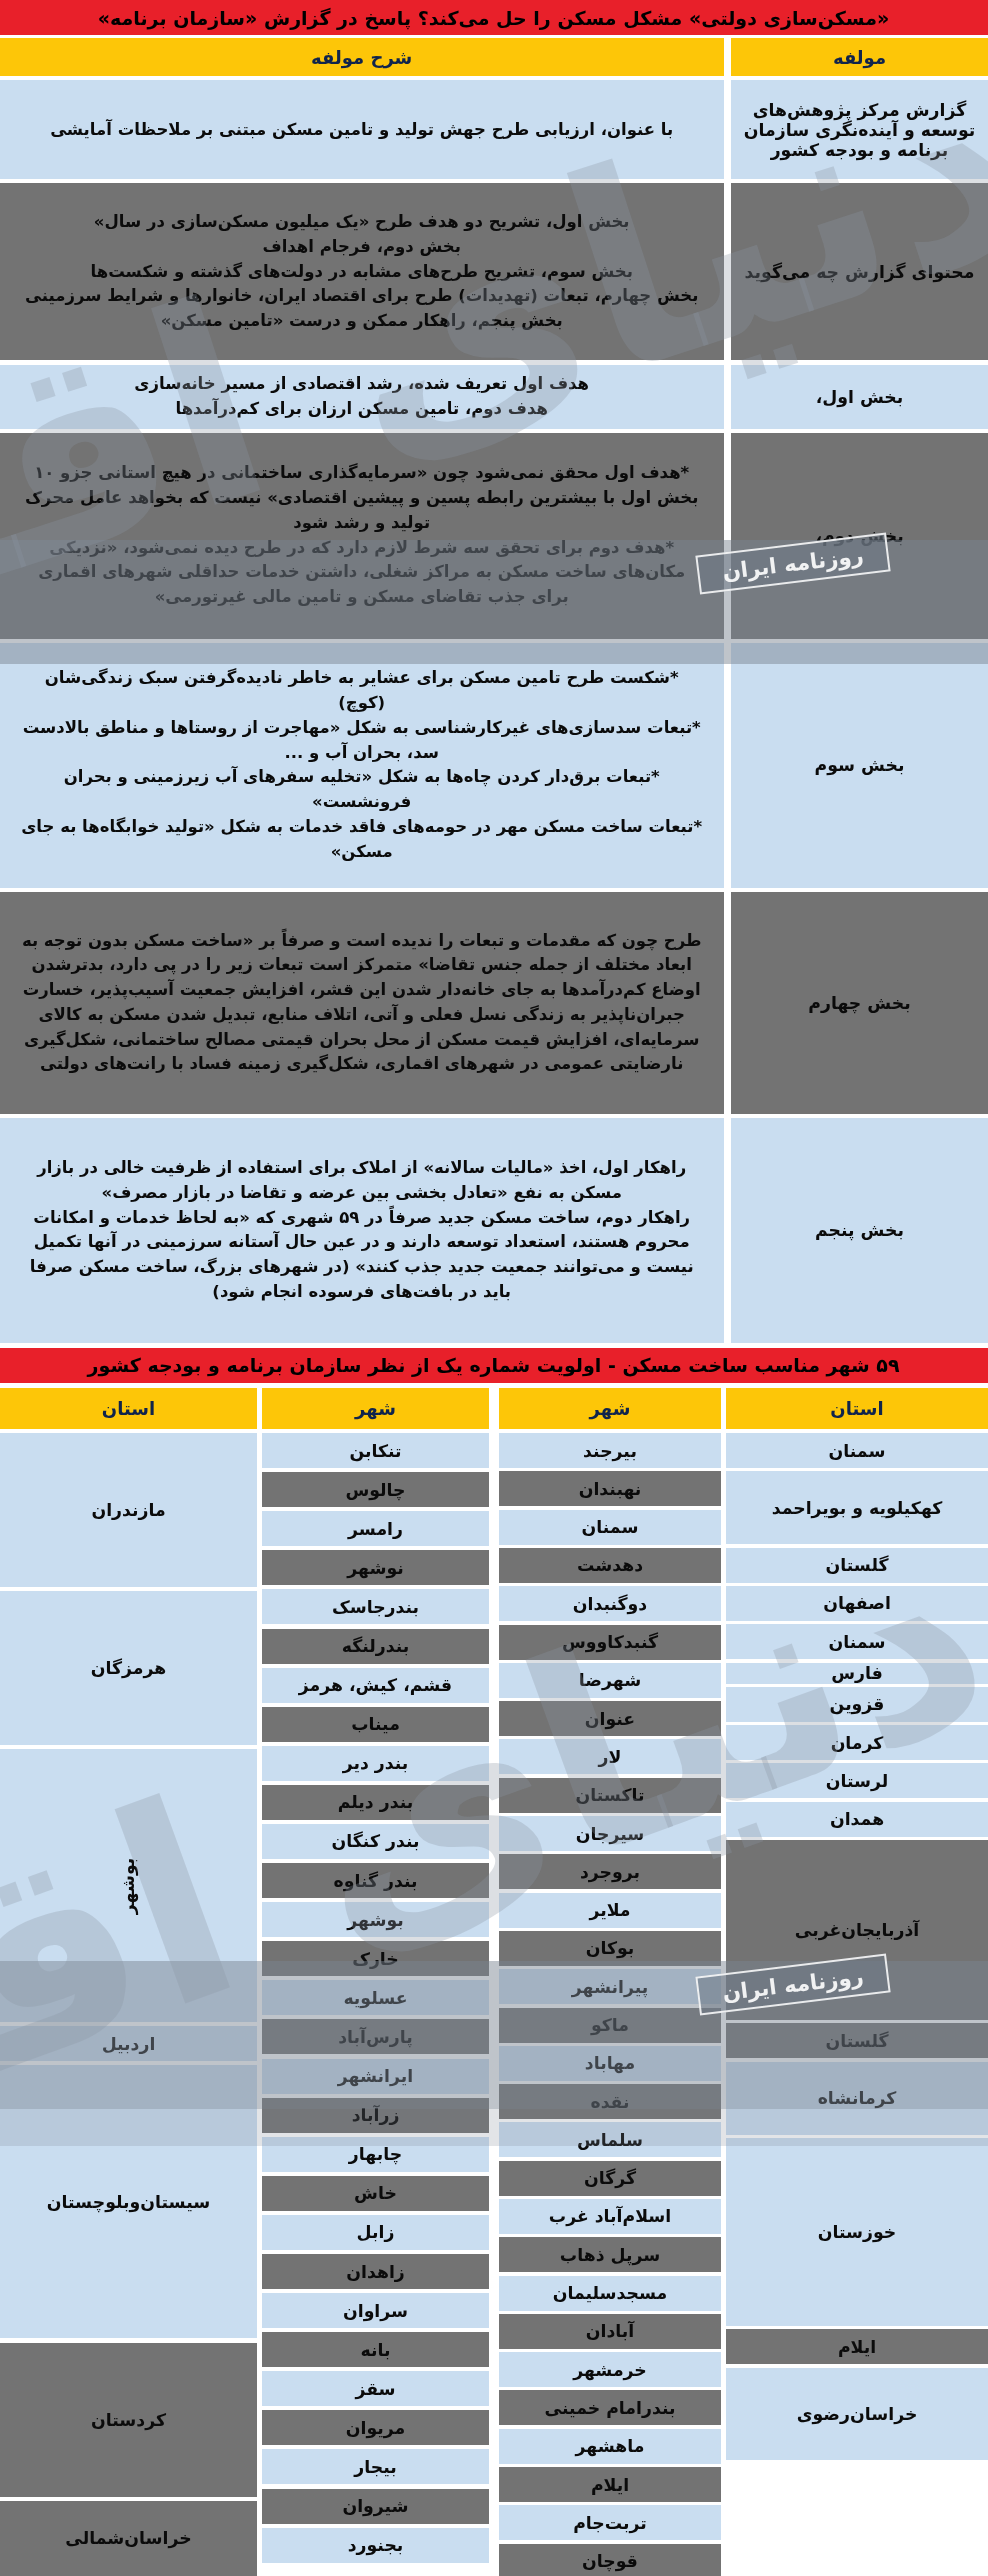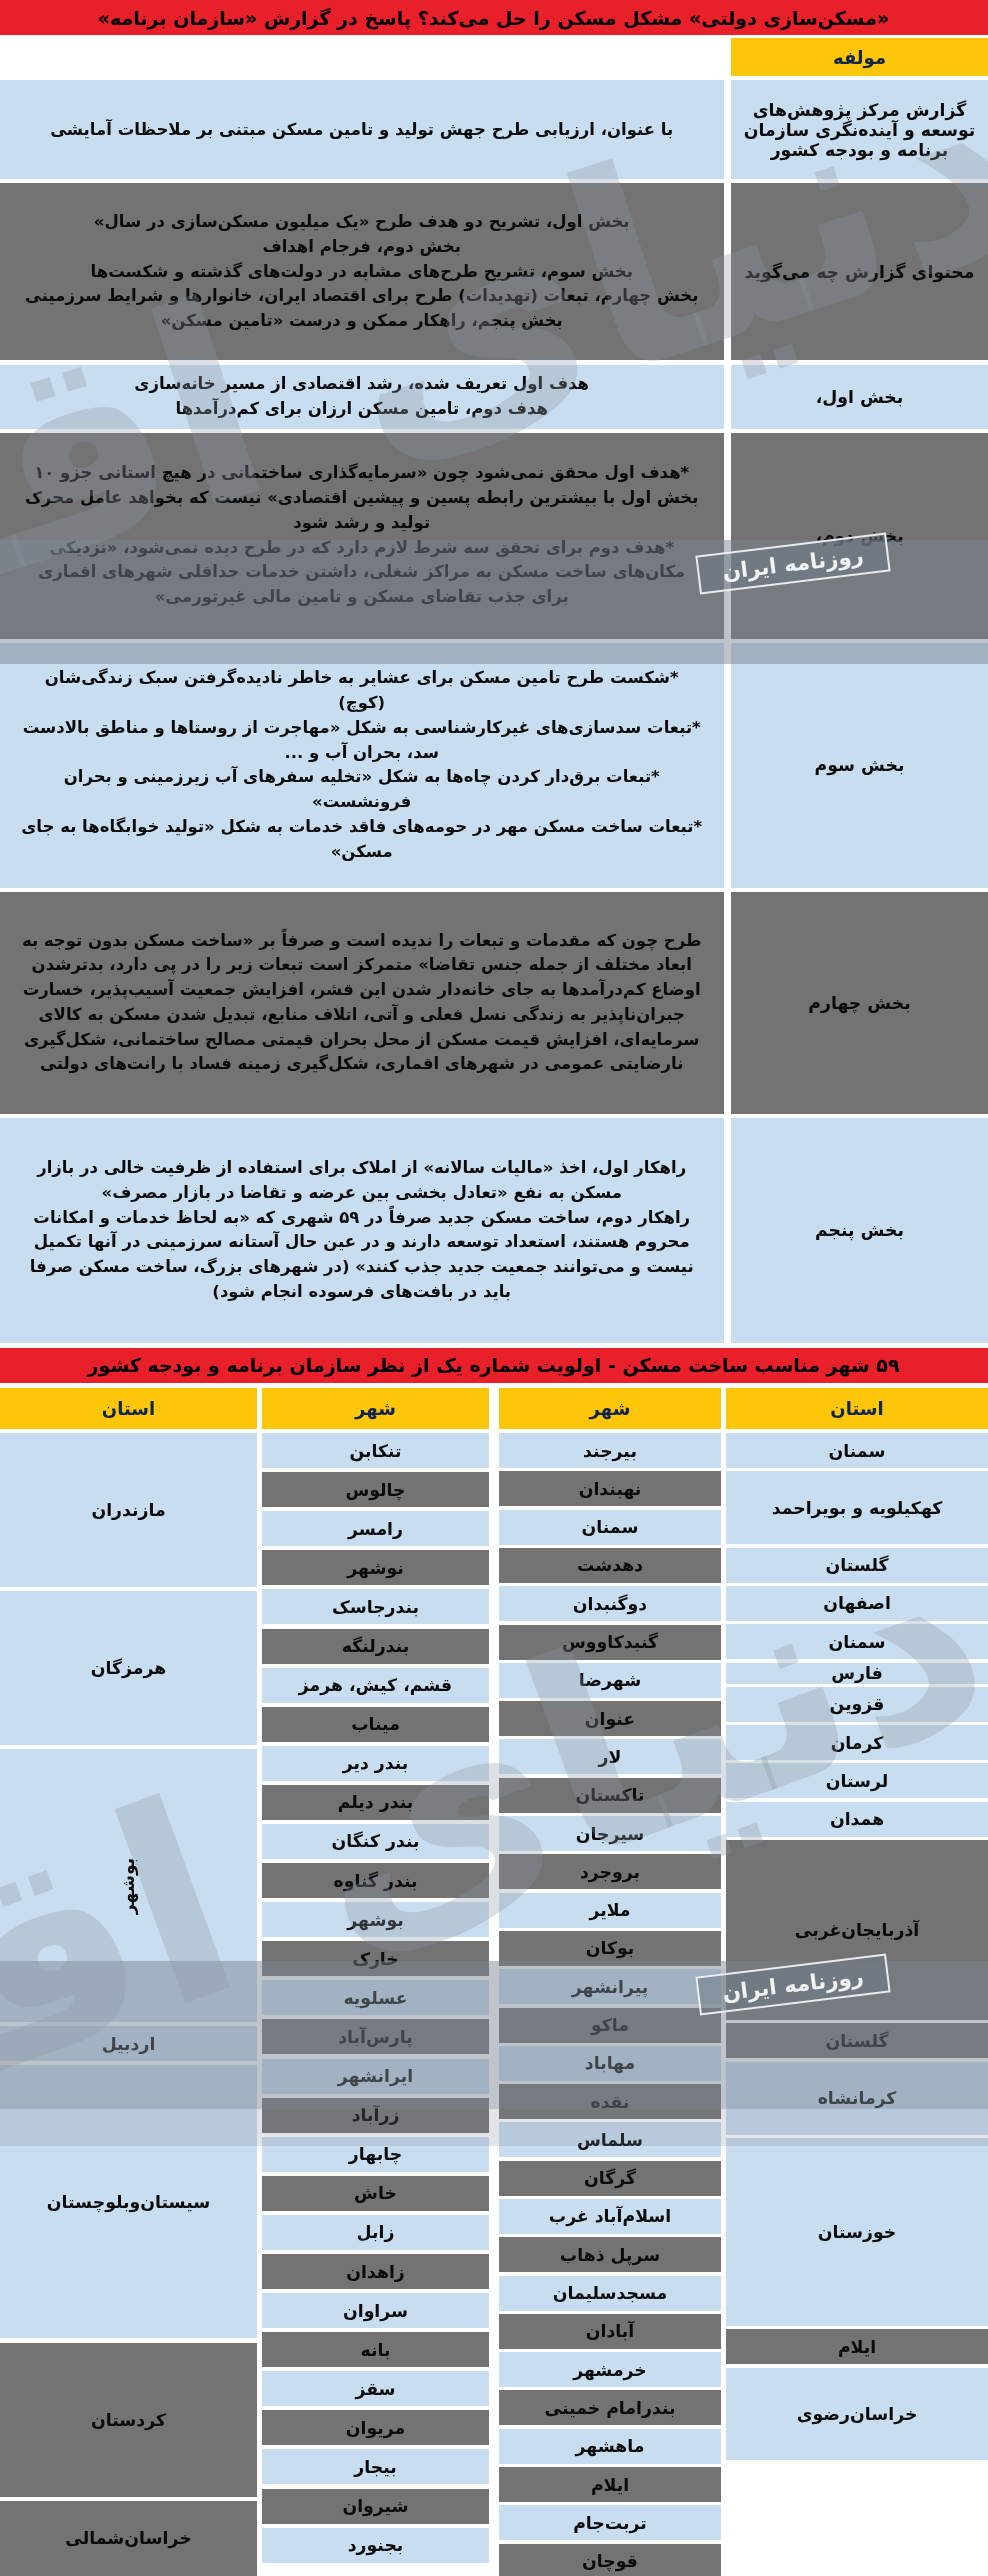--- a/index.html
+++ b/index.html
@@ -53,20 +53,21 @@
 
 <div class="page">
 
   <div class="red-band">
     <span>«مسکن‌سازی دولتی» مشکل مسکن را حل می‌کند؟ پاسخ در گزارش «سازمان برنامه»</span>
   </div>
 
   <div class="t1">
     <div class="t1-head">
       <div class="y-cell w312">مولفه</div>
+      <div class="y-cell grow">شرح مولفه</div>
     </div>
 
     <div class="t1-row" style="height:99px">
       <div class="cell t1-label w312 bg-d">گزارش مرکز پژوهش‌های توسعه و آینده‌نگری سازمان برنامه و بودجه کشور</div>
       <div class="cell t1-desc grow bg-d">با عنوان، ارزیابی طرح جهش تولید و تامین مسکن مبتنی بر ملاحظات آمایشی</div>
     </div>
     <div class="t1-row" style="height:177px">
       <div class="cell t1-label w312 bg-l">محتوای گزارش چه می‌گوید</div>
       <div class="cell t1-desc grow bg-l">بخش اول، تشریح دو هدف طرح «یک میلیون مسکن‌سازی در سال»
 بخش دوم، فرجام اهداف

